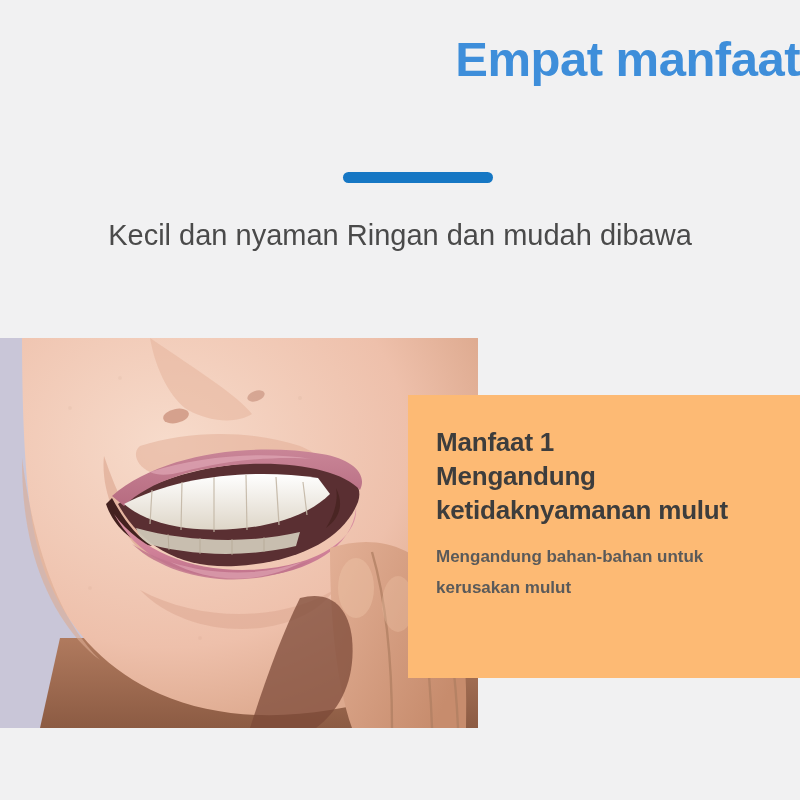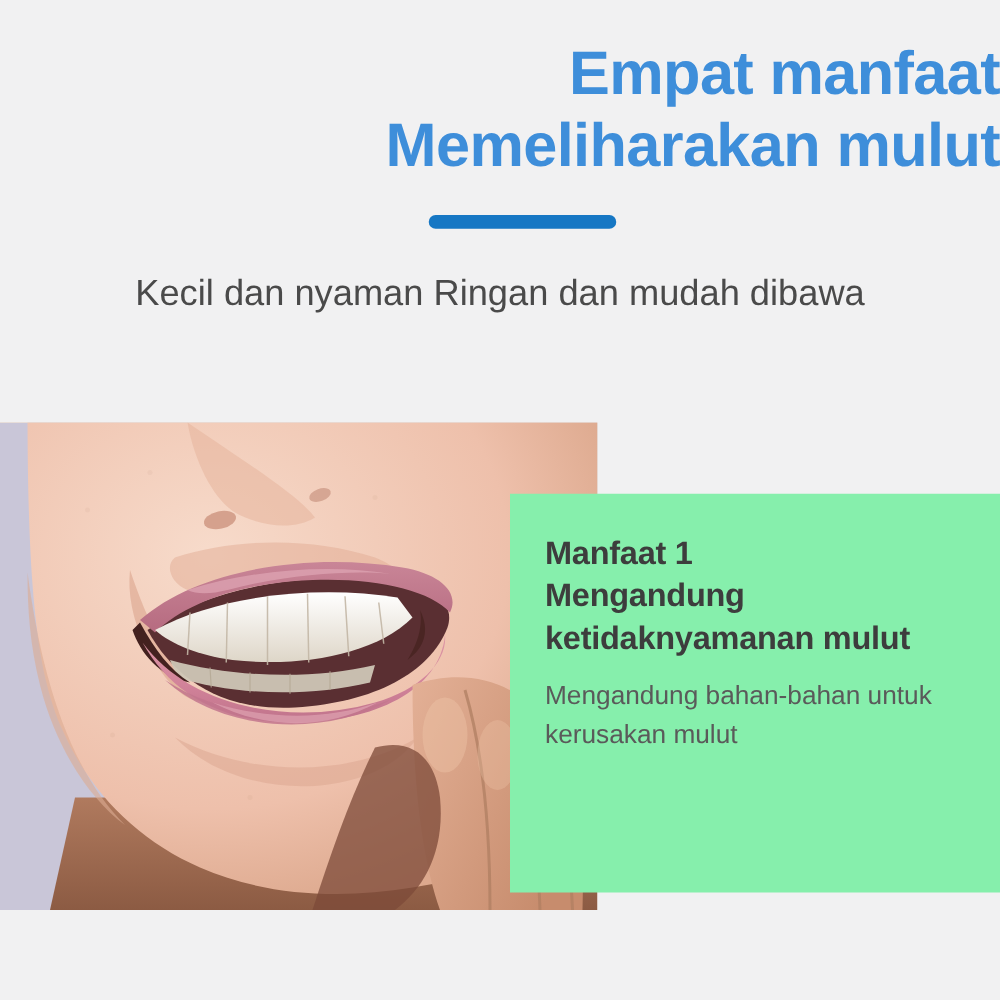--- a/index.html
+++ b/index.html
@@ -44,47 +44,46 @@
     position:absolute; left:0px; top:338px;
     width:478px; height:390px;
     overflow:hidden;
     background:#e8cfc2;
   }
   .photo svg { display:block; width:478px; height:390px; }
 
   
   .info-card {
     position:absolute; left:408px; top:395px;
-    width:392px; height:319px;
-    background:#86efac;
+    width:392px; height:283px;
+    background:#fdba74;
     padding:30px 26px 0 28px;
   }
   .card-title {
     font-size:26px; font-weight:bold;
     color:#3d3d3d;
     line-height:34px;
     letter-spacing:-0.2px;
   }
   .card-title .t-line { display:block; white-space:nowrap; }
   .card-body {
     margin-top:14px;
-    font-size:21px; font-weight:normal;
+    font-size:17px; font-weight:bold;
     color:#5a5a5a;
     line-height:31px;
   }
   .card-body .b-line { display:block; white-space:nowrap; }
 </style>
 </head>
 <body>
 
 <div id="page">
 
   <div class="headline">
     <span class="line1">Empat manfaat</span>
-    <span class="line2">Memeliharakan mulut</span>
   </div>
 
   <div class="divider"></div>
 
   <div class="subtitle">Kecil dan nyaman Ringan dan mudah dibawa</div>
 
   <div class="photo">
     <svg viewBox="0 0 478 390" preserveAspectRatio="none">
       <defs>
         <linearGradient id="skinG" x1="0" y1="0" x2="0.25" y2="1">

